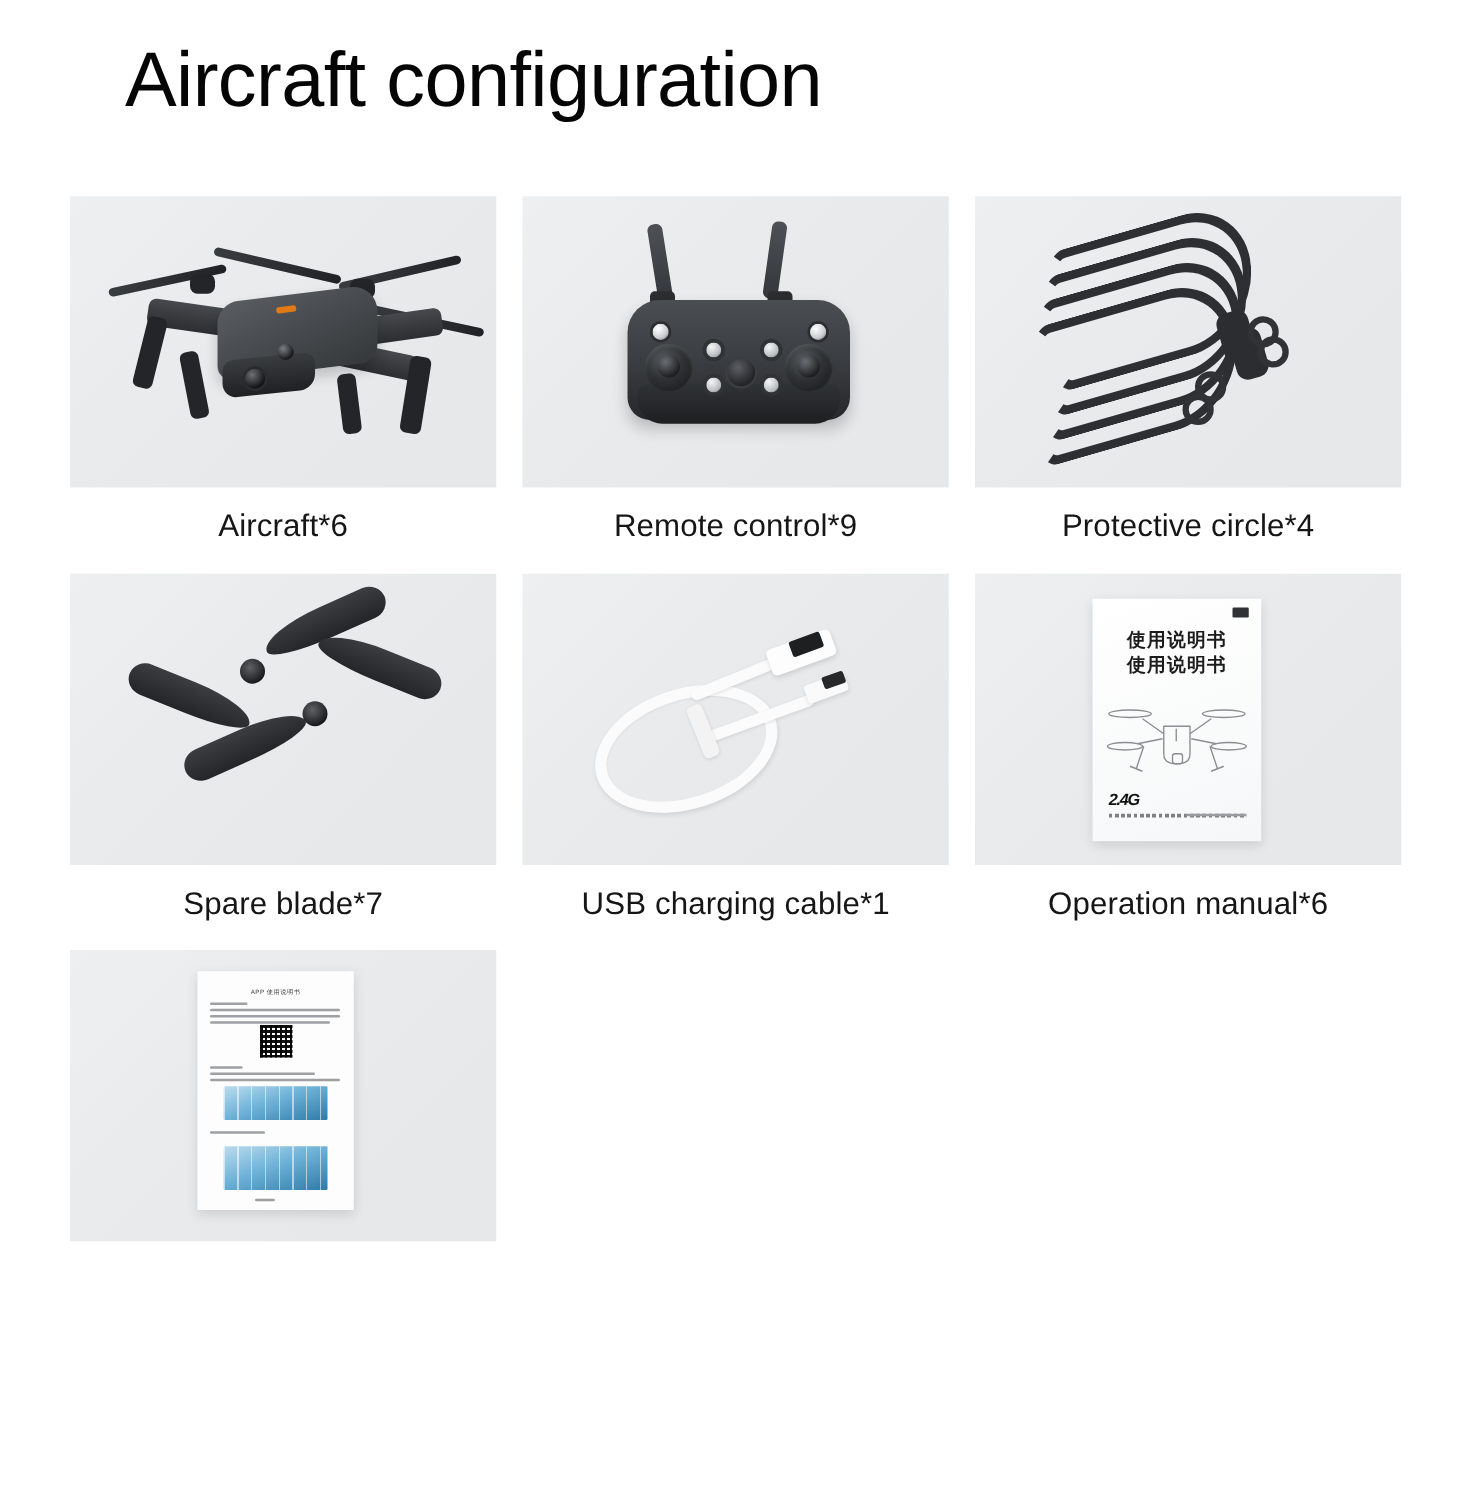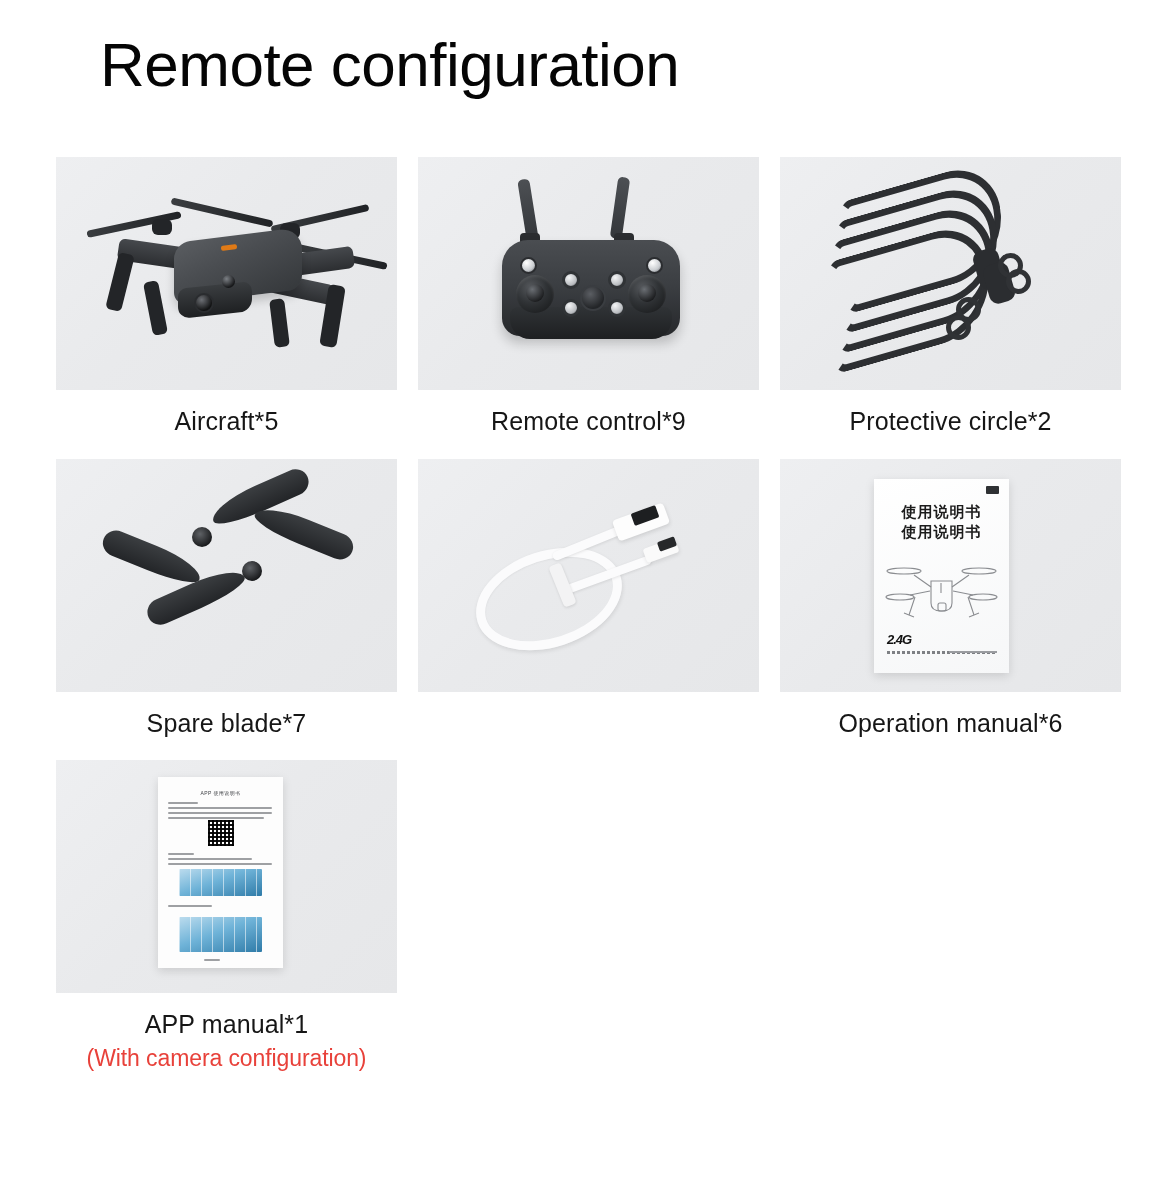--- a/index.html
+++ b/index.html
@@ -317,21 +317,21 @@
   .am-img.a { top: 92px; width: 83px; height: 27px; }
   .am-img.b { top: 140px; width: 83px; height: 35px; }
   .am-imgcols {
     position: absolute; inset: 0;
     background: repeating-linear-gradient(90deg, rgba(255,255,255,.55) 0 1px, transparent 1px 11px);
   }
 </style>
 </head>
 <body>
 
-<div class="page-title">Remote configuration</div>
+<div class="page-title">Aircraft configuration</div>
 
 <div class="grid">
 
   <div class="cell">
     <div class="card">
       <div class="art">
         <div class="prop" style="left:30px;top:64px;width:96px;transform:rotate(-12deg);"></div>
         <div class="prop" style="left:114px;top:52px;width:104px;transform:rotate(13deg);"></div>
         <div class="prop" style="left:214px;top:58px;width:100px;transform:rotate(-13deg);"></div>
         <div class="prop" style="left:236px;top:96px;width:96px;transform:rotate(12deg);"></div>
@@ -344,21 +344,21 @@
         <div class="drone-accent"></div>
         <div class="drone-cam"></div>
         <div class="drone-lens"></div>
         <div class="drone-lens2"></div>
         <div class="leg" style="left:56px;top:96px;width:16px;height:58px;transform:rotate(14deg);"></div>
         <div class="leg" style="left:92px;top:124px;width:15px;height:54px;transform:rotate(-11deg);"></div>
         <div class="leg" style="left:268px;top:128px;width:17px;height:62px;transform:rotate(9deg);"></div>
         <div class="leg" style="left:216px;top:142px;width:15px;height:48px;transform:rotate(-7deg);"></div>
       </div>
     </div>
-    <div class="caption">Aircraft*5</div>
+    <div class="caption">Aircraft*6</div>
   </div>
 
   <div class="cell">
     <div class="card">
       <div class="art">
         <div class="rc-ant" style="left:104px;top:22px;transform:rotate(-9deg);"></div>
         <div class="rc-ant" style="left:196px;top:20px;transform:rotate(8deg);"></div>
         <div class="rc-antbase" style="left:102px;top:76px;"></div>
         <div class="rc-antbase" style="left:196px;top:76px;"></div>
         <div class="rc-shell"></div>
@@ -385,21 +385,21 @@
         <div class="guard" style="left:52px;top:64px;"></div>
         <div class="guard" style="left:48px;top:84px;"></div>
         <div class="guard-hub" style="left:196px;top:92px;"></div>
         <div class="guard-hub" style="left:206px;top:106px;"></div>
         <div class="guard-tip" style="left:218px;top:96px;"></div>
         <div class="guard-tip" style="left:226px;top:112px;"></div>
         <div class="guard-tip" style="left:176px;top:140px;"></div>
         <div class="guard-tip" style="left:166px;top:158px;"></div>
       </div>
     </div>
-    <div class="caption">Protective circle*2</div>
+    <div class="caption">Protective circle*4</div>
   </div>
 
   <div class="cell">
     <div class="card">
       <div class="art">
         <div class="sblade" style="left:44px;top:86px;transform:rotate(22deg) scaleX(-1);"></div>
         <div class="sblade" style="left:152px;top:26px;transform:rotate(-24deg);"></div>
         <div class="sblade-hub" style="left:136px;top:68px;"></div>
         <div class="sblade" style="left:88px;top:124px;transform:rotate(-24deg) scaleX(-1);"></div>
         <div class="sblade" style="left:196px;top:60px;transform:rotate(22deg);"></div>
@@ -415,20 +415,21 @@
         <div class="cable-loop"></div>
         <div class="cable-arm" style="left:132px;top:78px;width:84px;transform:rotate(-22deg);"></div>
         <div class="cable-arm" style="left:140px;top:112px;width:96px;transform:rotate(-20deg);"></div>
         <div class="usb-head"></div>
         <div class="usb-tongue"></div>
         <div class="micro-head"></div>
         <div class="micro-tip"></div>
         <div class="cable-tie"></div>
       </div>
     </div>
+    <div class="caption">USB charging cable*1</div>
   </div>
 
 
   <div class="cell">
     <div class="card">
       <div class="art">
         <div class="om-sheet">
           <div class="om-badge"></div>
           <div class="om-cn">
             <div>使用说明书</div>
@@ -474,21 +475,17 @@
               <div class="am-imgcols"></div>
             </div>
           <div class="am-txt" style="left:10px;top:128px;width:44px;"></div>
           <div class="am-img b">
               <div class="am-imgcols"></div>
             </div>
           <div class="am-txt" style="left:46px;top:182px;width:16px;"></div>
         </div>
       </div>
     </div>
-    <div class="caption">
-      <span>APP manual*1</span>
-      <span class="sub" style="color:#e8413a">(With camera configuration)</span>
-    </div>
   </div>
 
   <div class="cell empty"></div>
 
 </div>
 
 </body></html>

